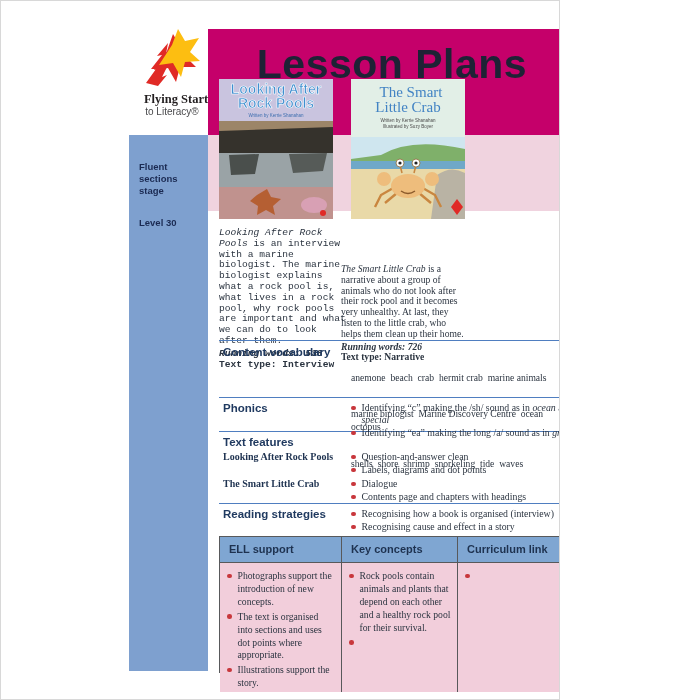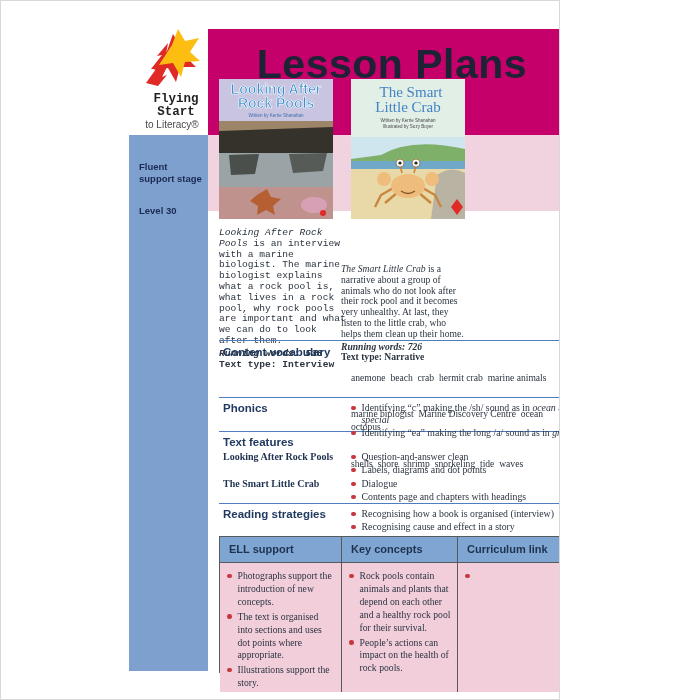--- a/index.html
+++ b/index.html
@@ -5,21 +5,21 @@
   html,body{margin:0;padding:0;background:#ffffff;}
   #page{
     position:relative;width:560px;height:700px;background:#ffffff;
     border:1px solid #d8d8d8;box-sizing:border-box;overflow:hidden;
     font-family:"Liberation Serif", serif;color:#2b3440;padding-left:30px;
   }
   .abs{position:absolute;}
 
   
   .logo{left:133px;top:24px;width:76px;height:96px;text-align:center;}
-  .logo-text1{font-family:Liberation Mono, monospace;font-weight:bold;font-size:12.5px;color:#231f20;line-height:13px;margin-top:2px;margin-left:8px;}
+  .logo-text1{font-family:Liberation Serif, serif;font-weight:bold;font-size:12.5px;color:#231f20;line-height:13px;margin-top:2px;margin-left:8px;}
   .logo-text2{font-family:"Liberation Sans",sans-serif;font-size:10px;color:#4a4a4c;line-height:11px;}
 
   
   .masthead{left:207px;top:28px;width:368px;height:106px;background:#c5006a;}
   .masthead h1{
     margin:12px 0 0 0;text-align:center;font-family:"Liberation Sans",sans-serif;
     font-weight:bold;font-size:41px;color:#1e2235;letter-spacing:0.5px;
   }
   .pinkband{left:207px;top:134px;width:368px;height:76px;background:#f0d3df;}
 
@@ -94,21 +94,21 @@
       <polygon points="27,26 33,9 40,21 54,18 46,32 56,42 40,42 36,57 28,43 14,45" fill="#e02a26"></polygon>
       <polygon points="32,20 38,4 45,16 59,13 50,27 60,36 45,37 41,52 33,38 19,40" fill="#fdbe11"></polygon>
     </svg>
     <div class="logo-text1">Flying Start</div>
     <div class="logo-text2">to Literacy®</div>
   </div>
 
   <div class="abs sidebar">
     <div>
       <span>Fluent</span><br>
-      <span>support stage</span>
+      <span>sections stage</span>
     </div>
     <div class="level">Level 30</div>
   </div>
 
   <div class="abs cover cover1">
     <svg width="114" height="140" viewBox="0 0 114 140">
       <rect x="0" y="0" width="114" height="140" fill="#c9c4df"></rect>
       <rect x="0" y="42" width="114" height="14" fill="#9c8568"></rect>
       <path d="M0,52 L114,48 L114,74 L0,78 Z" fill="#35322c"></path>
       <rect x="0" y="74" width="114" height="36" fill="#9aa3a6"></rect>
@@ -247,21 +247,20 @@
     </div>
     <div class="kcol">
       <div class="khead">Key concepts</div>
       <div class="kbody">
         <div class="brow">
             <span class="dot"></span>
             <span class="btxt">Rock pools contain animals and plants that depend on each other and a healthy rock pool for their survival.</span>
           </div>
         <div class="brow">
             <span class="dot"></span>
-            <span class="btxt">People’s actions can impact on the health of rock pools.</span>
           </div>
       </div>
     </div>
     <div class="kcol">
       <div class="khead">Curriculum link</div>
       <div class="kbody">
         <div class="brow">
             <span class="dot"></span>
           </div>
       </div>

